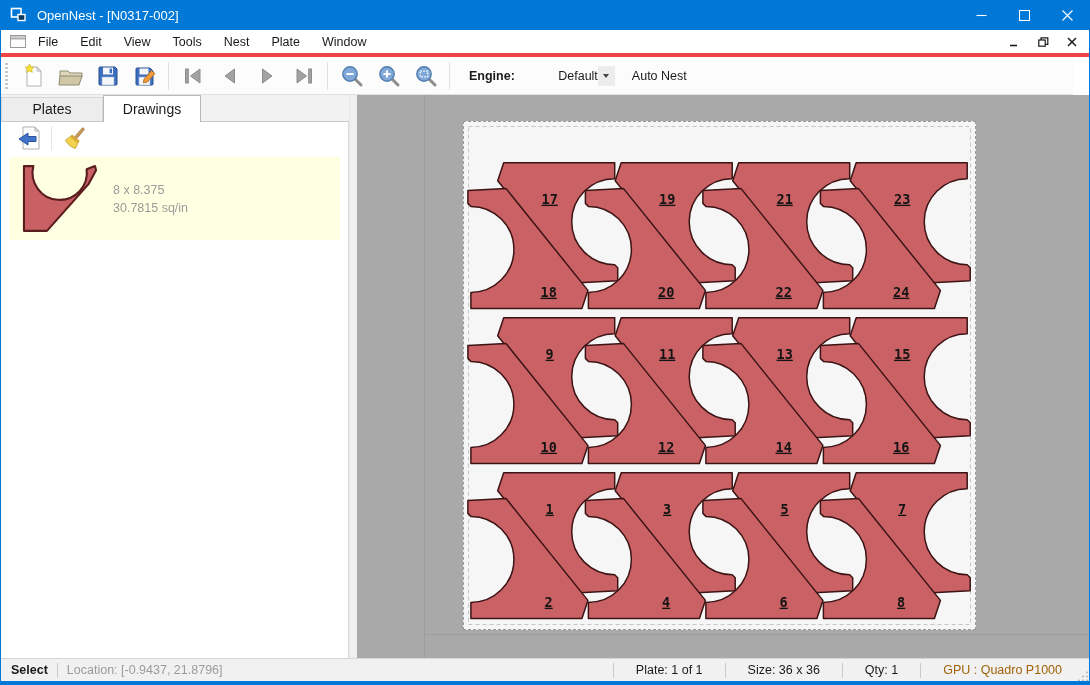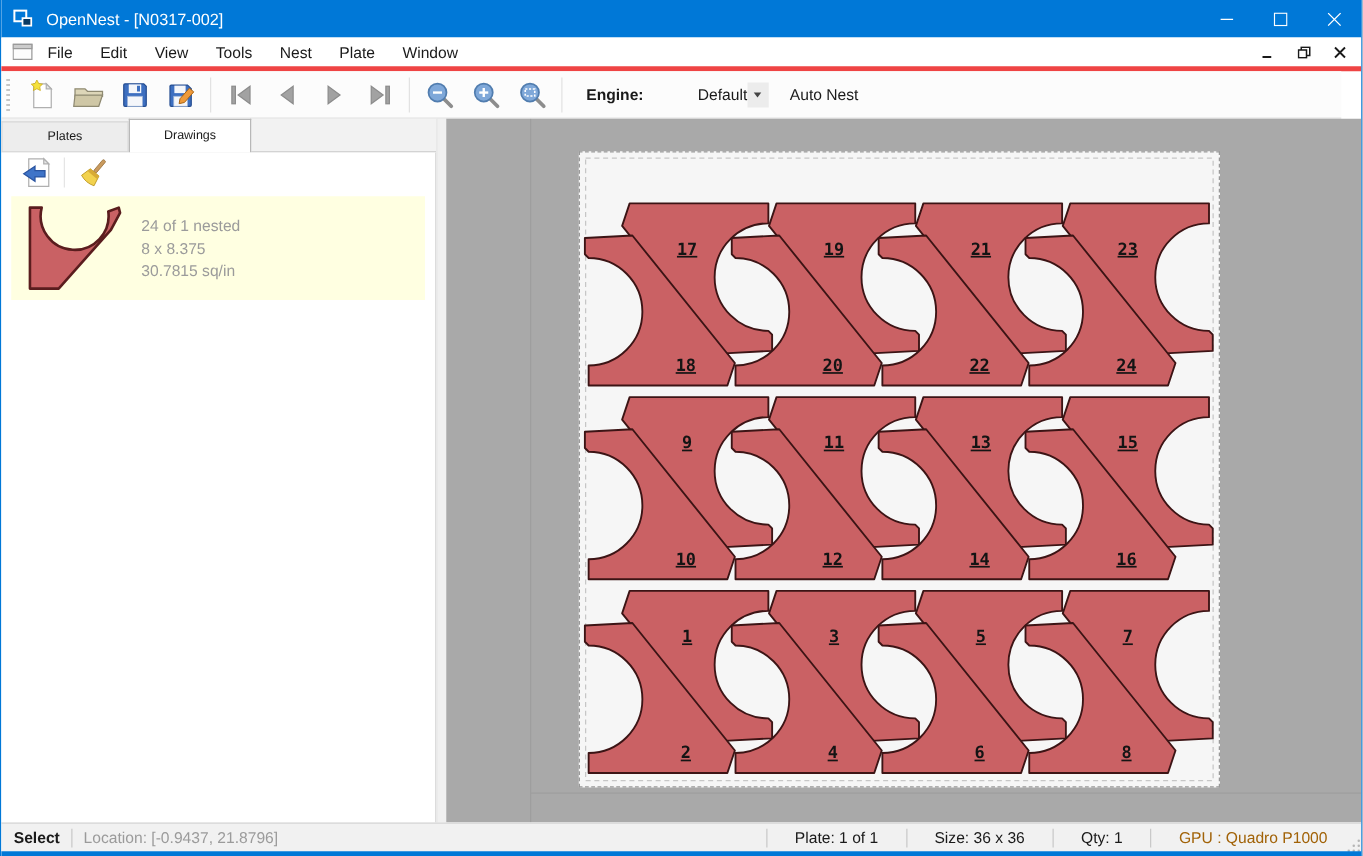--- a/index.html
+++ b/index.html
@@ -29,21 +29,21 @@
   .engine-label{font-weight:bold;font-size:12.5px;margin-left:14px;}
   .combo{display:flex;align-items:center;height:22px;margin-left:7px;text-align:right;}
   .combo-text{width:76px;font-size:12.5px;}
   .combo-arrow{width:17px;height:20px;background:#ececec;display:flex;align-items:center;justify-content:center;}
   .combo-arrow i{width:0;height:0;border-left:3.5px solid transparent;border-right:3.5px solid transparent;border-top:4.5px solid #444;}
   .autonest{margin-left:17px;font-size:12.5px;}
   
   .main{position:absolute;left:0;right:0;top:95px;bottom:27px;display:flex;}
   .leftcol{width:348px;display:flex;flex-direction:column;}
   .tabs{height:27px;background:#f2f2f2;display:flex;align-items:flex-end;border-bottom:1px solid #c9c9c9;}
-  .tab{width:102px;height:24px;line-height:23px;text-align:center;font-size:10px;background:#ededed;border:1px solid #d7d7d7;border-bottom:none;}
+  .tab{width:102px;height:24px;line-height:23px;text-align:center;font-size:14px;background:#ededed;border:1px solid #d7d7d7;border-bottom:none;}
   .tab.active{width:98px;height:27px;line-height:26px;background:#fff;border-color:#b8b8b8;margin-bottom:-1px;}
   .panel{flex:1;background:#fff;border-right:1px solid #dcdcdc;position:relative;}
   .subtoolbar{height:31px;display:flex;align-items:center;padding-left:12px;}
   .sbtn{width:30px;height:28px;display:flex;align-items:center;justify-content:center;}
   .ssep{width:1px;height:24px;background:#e5e5e5;margin:0 8px;}
   .drawing-item{margin:4px 8px 0 8px;height:83px;background:#ffffe1;display:flex;align-items:center;padding-left:12px;}
   .thumb{flex:none;display:flex;}
   .item-info{margin-left:14px;}
   .item-title{font-size:13.5px;font-weight:bold;color:#1a1a1a;margin-bottom:4px;}
   .item-meta{font-size:12.5px;color:#9b9b9b;line-height:18px;}
@@ -243,21 +243,20 @@
             </svg>
           </span>
         </div>
         <div class="drawing-item">
           <span class="thumb">
             <svg width="78" height="70" viewBox="0 0 73 67">
               <path d="M 2 2 L 11 2 A 26 26 0 1 0 62 5 L 70 2 L 71 6 L 64 19 L 24 64 L 2 64 Z" fill="#c96164" stroke="#5a1d1e" stroke-width="2" stroke-linejoin="round"></path>
             </svg>
           </span>
           <span class="item-info">
-            <div class="item-meta">24 of 1 nested</div>
             <div class="item-meta">8 x 8.375</div>
             <div class="item-meta">30.7815 sq/in</div>
           </span>
         </div>
       </div>
     </div>
     <div class="splitter"></div>
     <div class="canvas">
       <div class="canvas-vline"></div>
       <div class="canvas-hline"></div>

